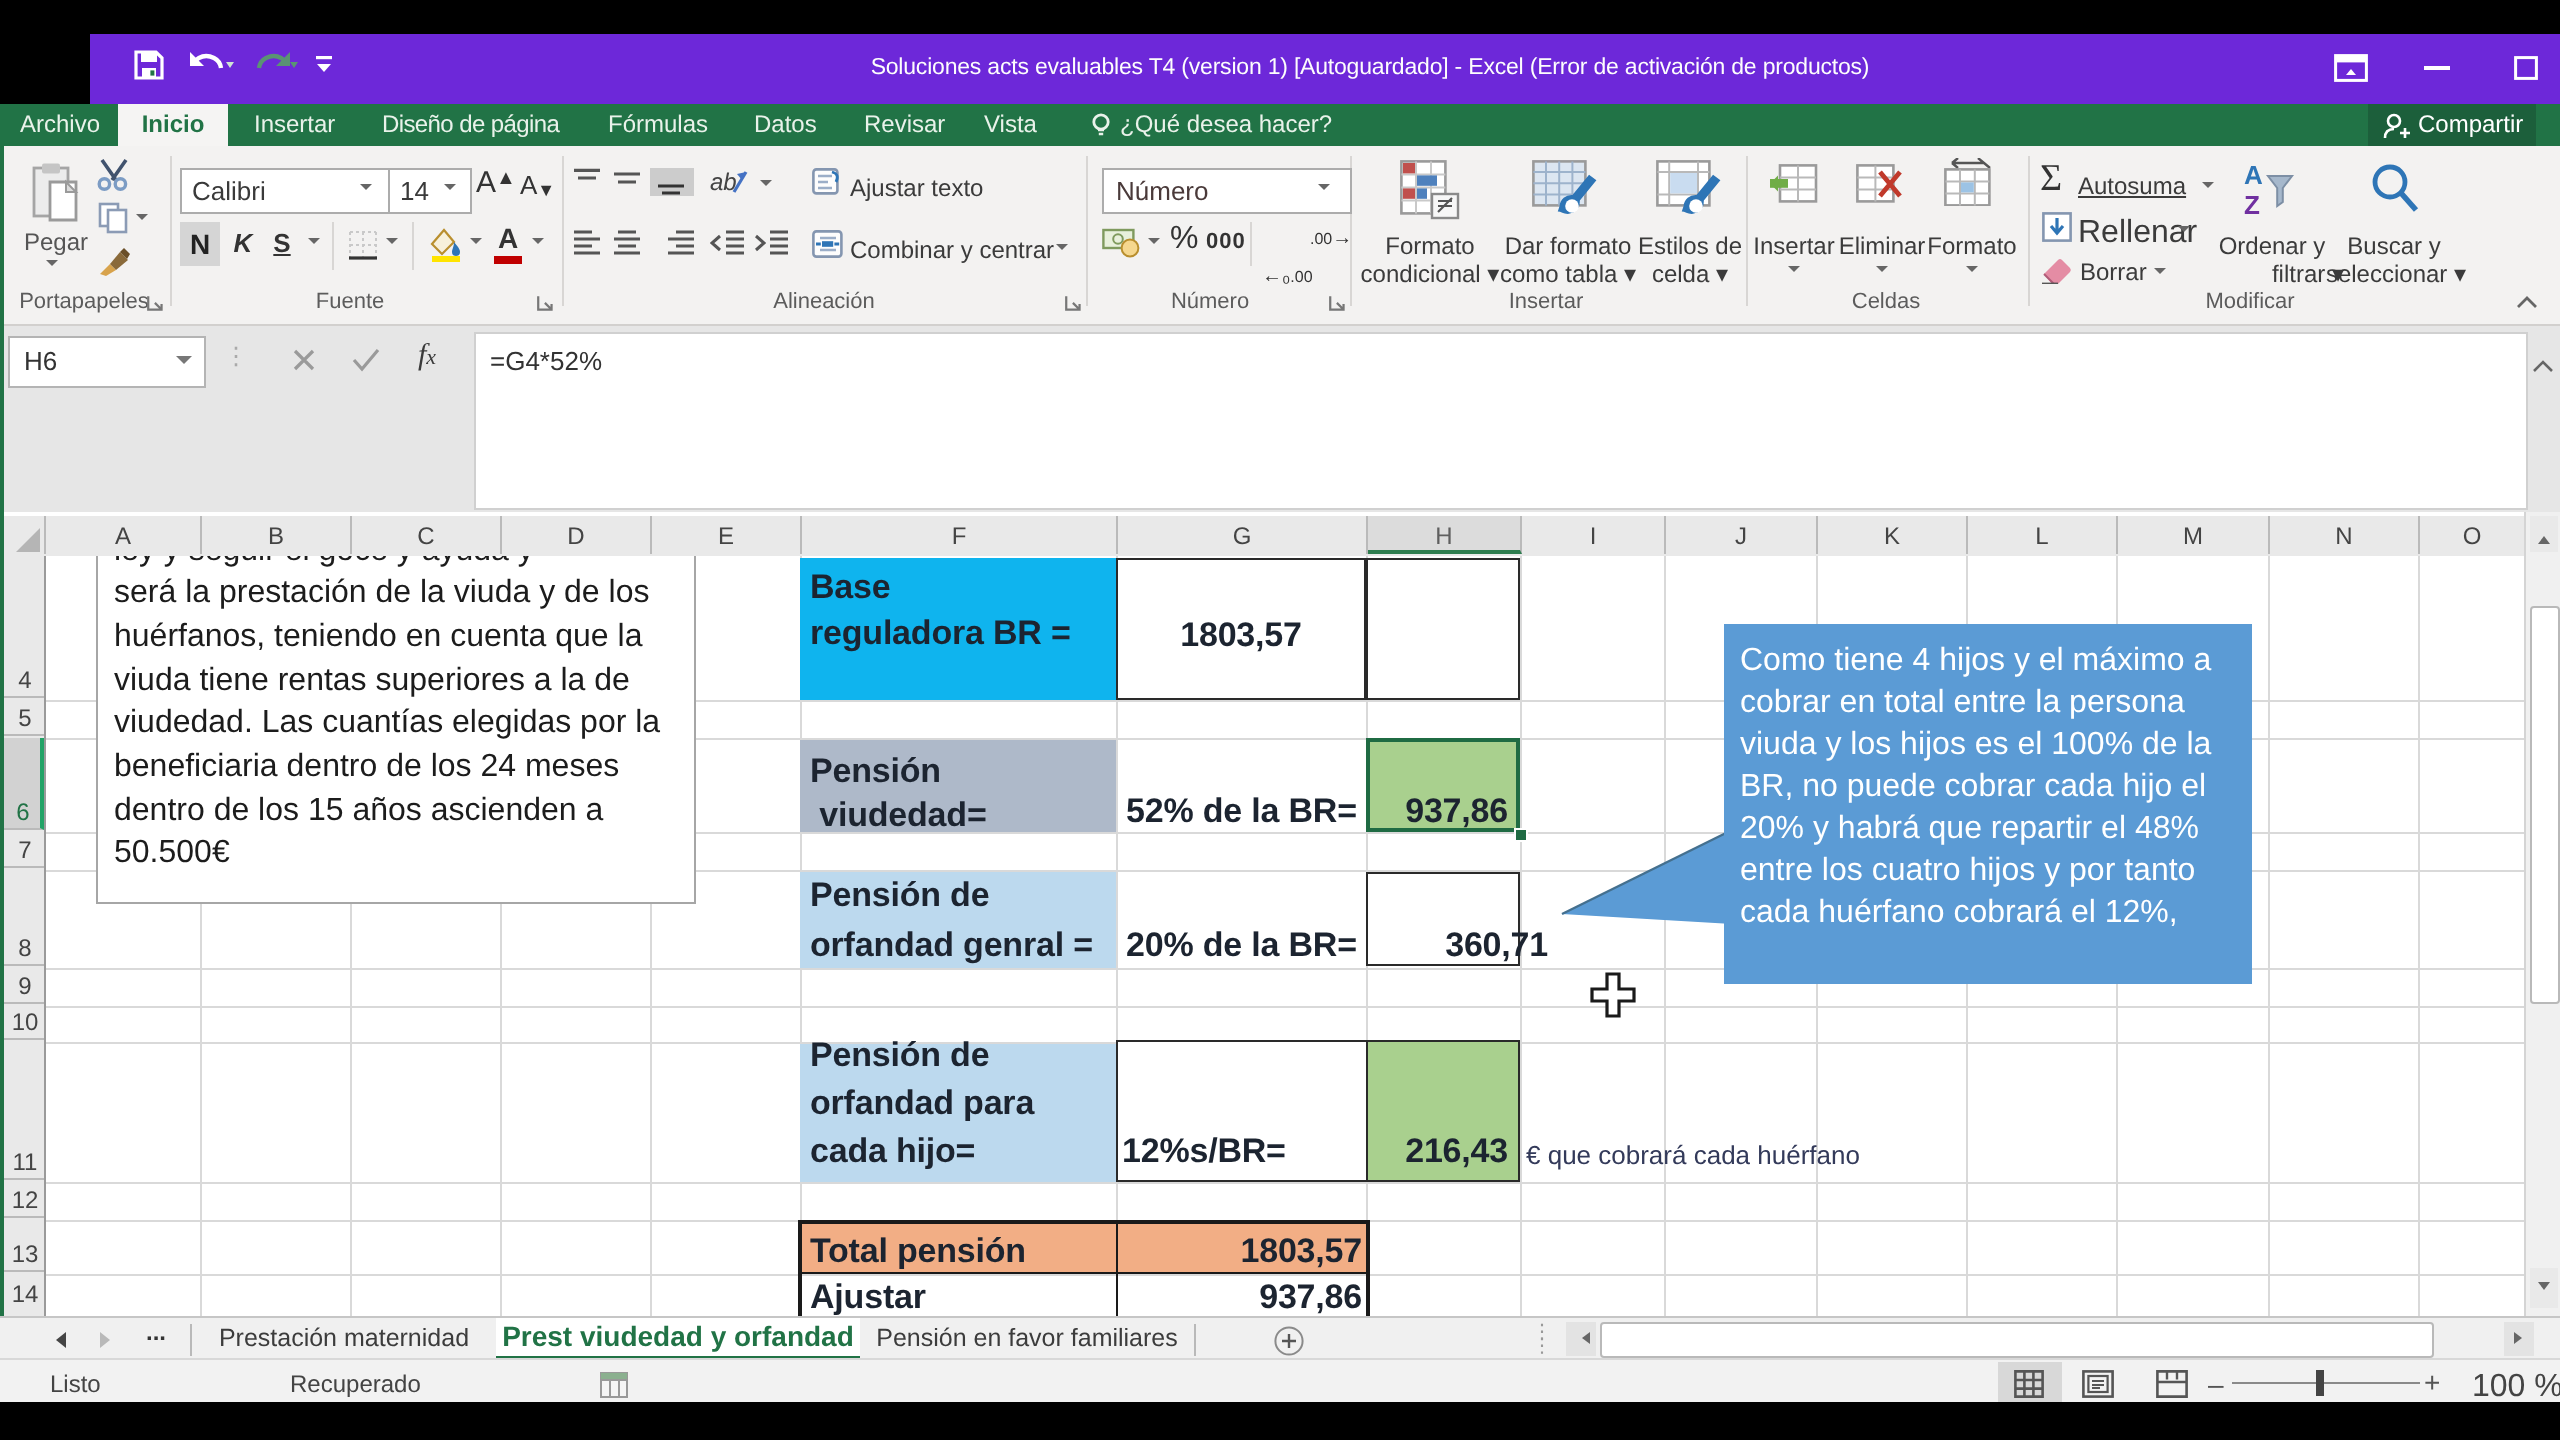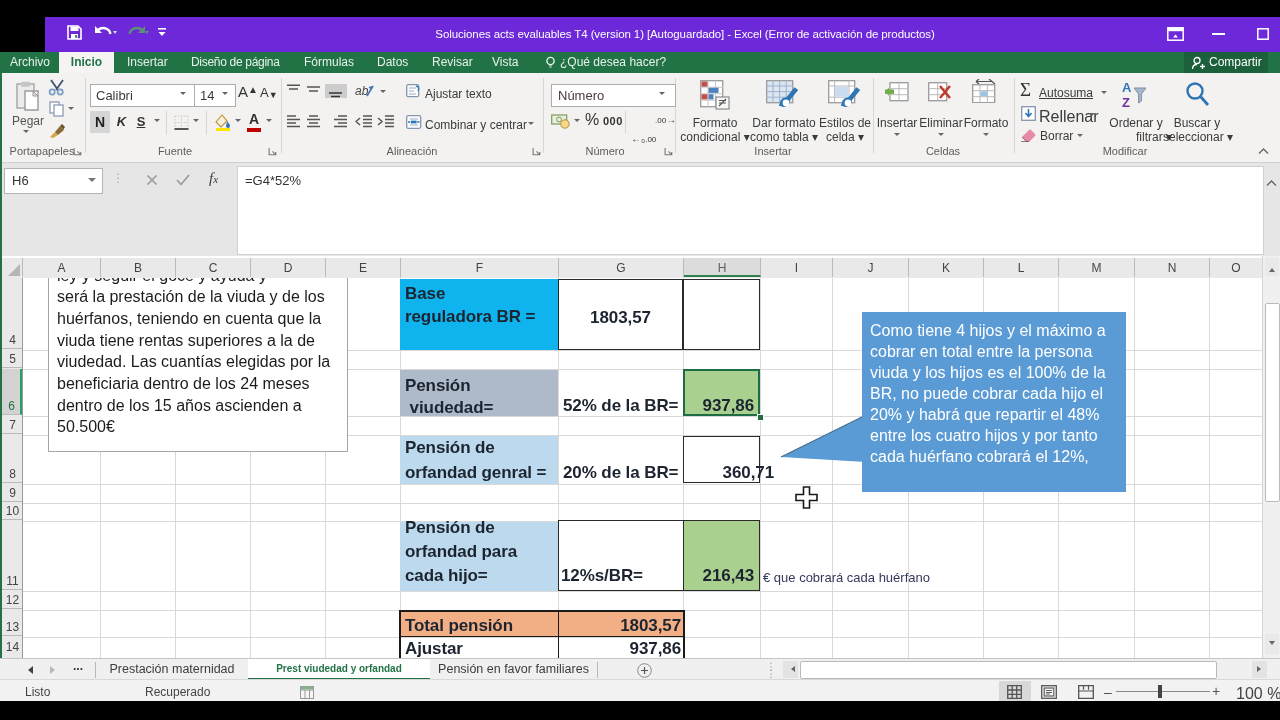--- a/index.html
+++ b/index.html
@@ -477,21 +477,21 @@
     <div class="rh" style="top:313px;height:18px;">12</div>
     <div class="rh" style="top:332px;height:26px;">13</div>
     <div class="rh" style="top:359px;height:21px;border-bottom:none;align-items:center;">14</div>
   </div>
   <div id="tabbar" class="abs">
     <div class="abs" style="left:24px;top:7px;width:0;height:0;border:4px solid transparent;border-right:5px solid #444;"></div>
     <div class="abs" style="left:50px;top:7px;width:0;height:0;border:4px solid transparent;border-left:5px solid #b9b9b9;"></div>
     <div class="abs" style="left:73px;top:0px;font-size:12px;color:#333;font-weight:bold;">...</div>
     <div class="abs" style="left:95px;top:3px;width:1px;height:16px;background:#b9b9b9"></div>
     <div class="abs" style="left:96px;top:0;width:152px;height:21px;line-height:21px;text-align:center;font-size:12.5px;color:#3c3c3c;">Prestación maternidad</div>
-    <div class="abs" style="left:248px;top:0;width:182px;height:19px;background:#fff;border-bottom:2px solid #217346;line-height:19px;text-align:center;font-size:10px;color:#217346;font-weight:bold;">Prest viudedad y orfandad</div>
+    <div class="abs" style="left:248px;top:0;width:182px;height:19px;background:#fff;border-bottom:2px solid #217346;line-height:19px;text-align:center;font-size:14px;color:#217346;font-weight:bold;">Prest viudedad y orfandad</div>
     <div class="abs" style="left:430px;top:0;width:167px;height:21px;line-height:21px;text-align:center;font-size:12.5px;color:#3c3c3c;">Pensión en favor familiares</div>
     <div class="abs" style="left:597px;top:3px;width:1px;height:16px;background:#b9b9b9"></div>
     <svg class="abs" style="left:637px;top:4px" width="15" height="15" viewBox="0 0 15 15">
       <circle cx="7.5" cy="7.5" r="6.8" fill="none" stroke="#8a8a8a" stroke-width="1"></circle>
       <path d="M7.5 4 v7 M4 7.5 h7" stroke="#555" stroke-width="1.2"></path>
     </svg>
     <div class="abs" style="left:766px;top:4px;color:#999;font-size:10px;line-height:7px;">⋮<br>⋮</div>
     <div class="abs" style="left:783px;top:2px;width:15px;height:17px;background:#e3e3e3;"></div>
     <div class="abs" style="left:788px;top:7px;width:0;height:0;border:3.5px solid transparent;border-right:4.5px solid #666;"></div>
     <div class="abs" style="left:800px;top:2px;width:415px;height:16px;background:#fff;border:1px solid #b9b9b9;border-radius:2px;"></div>

